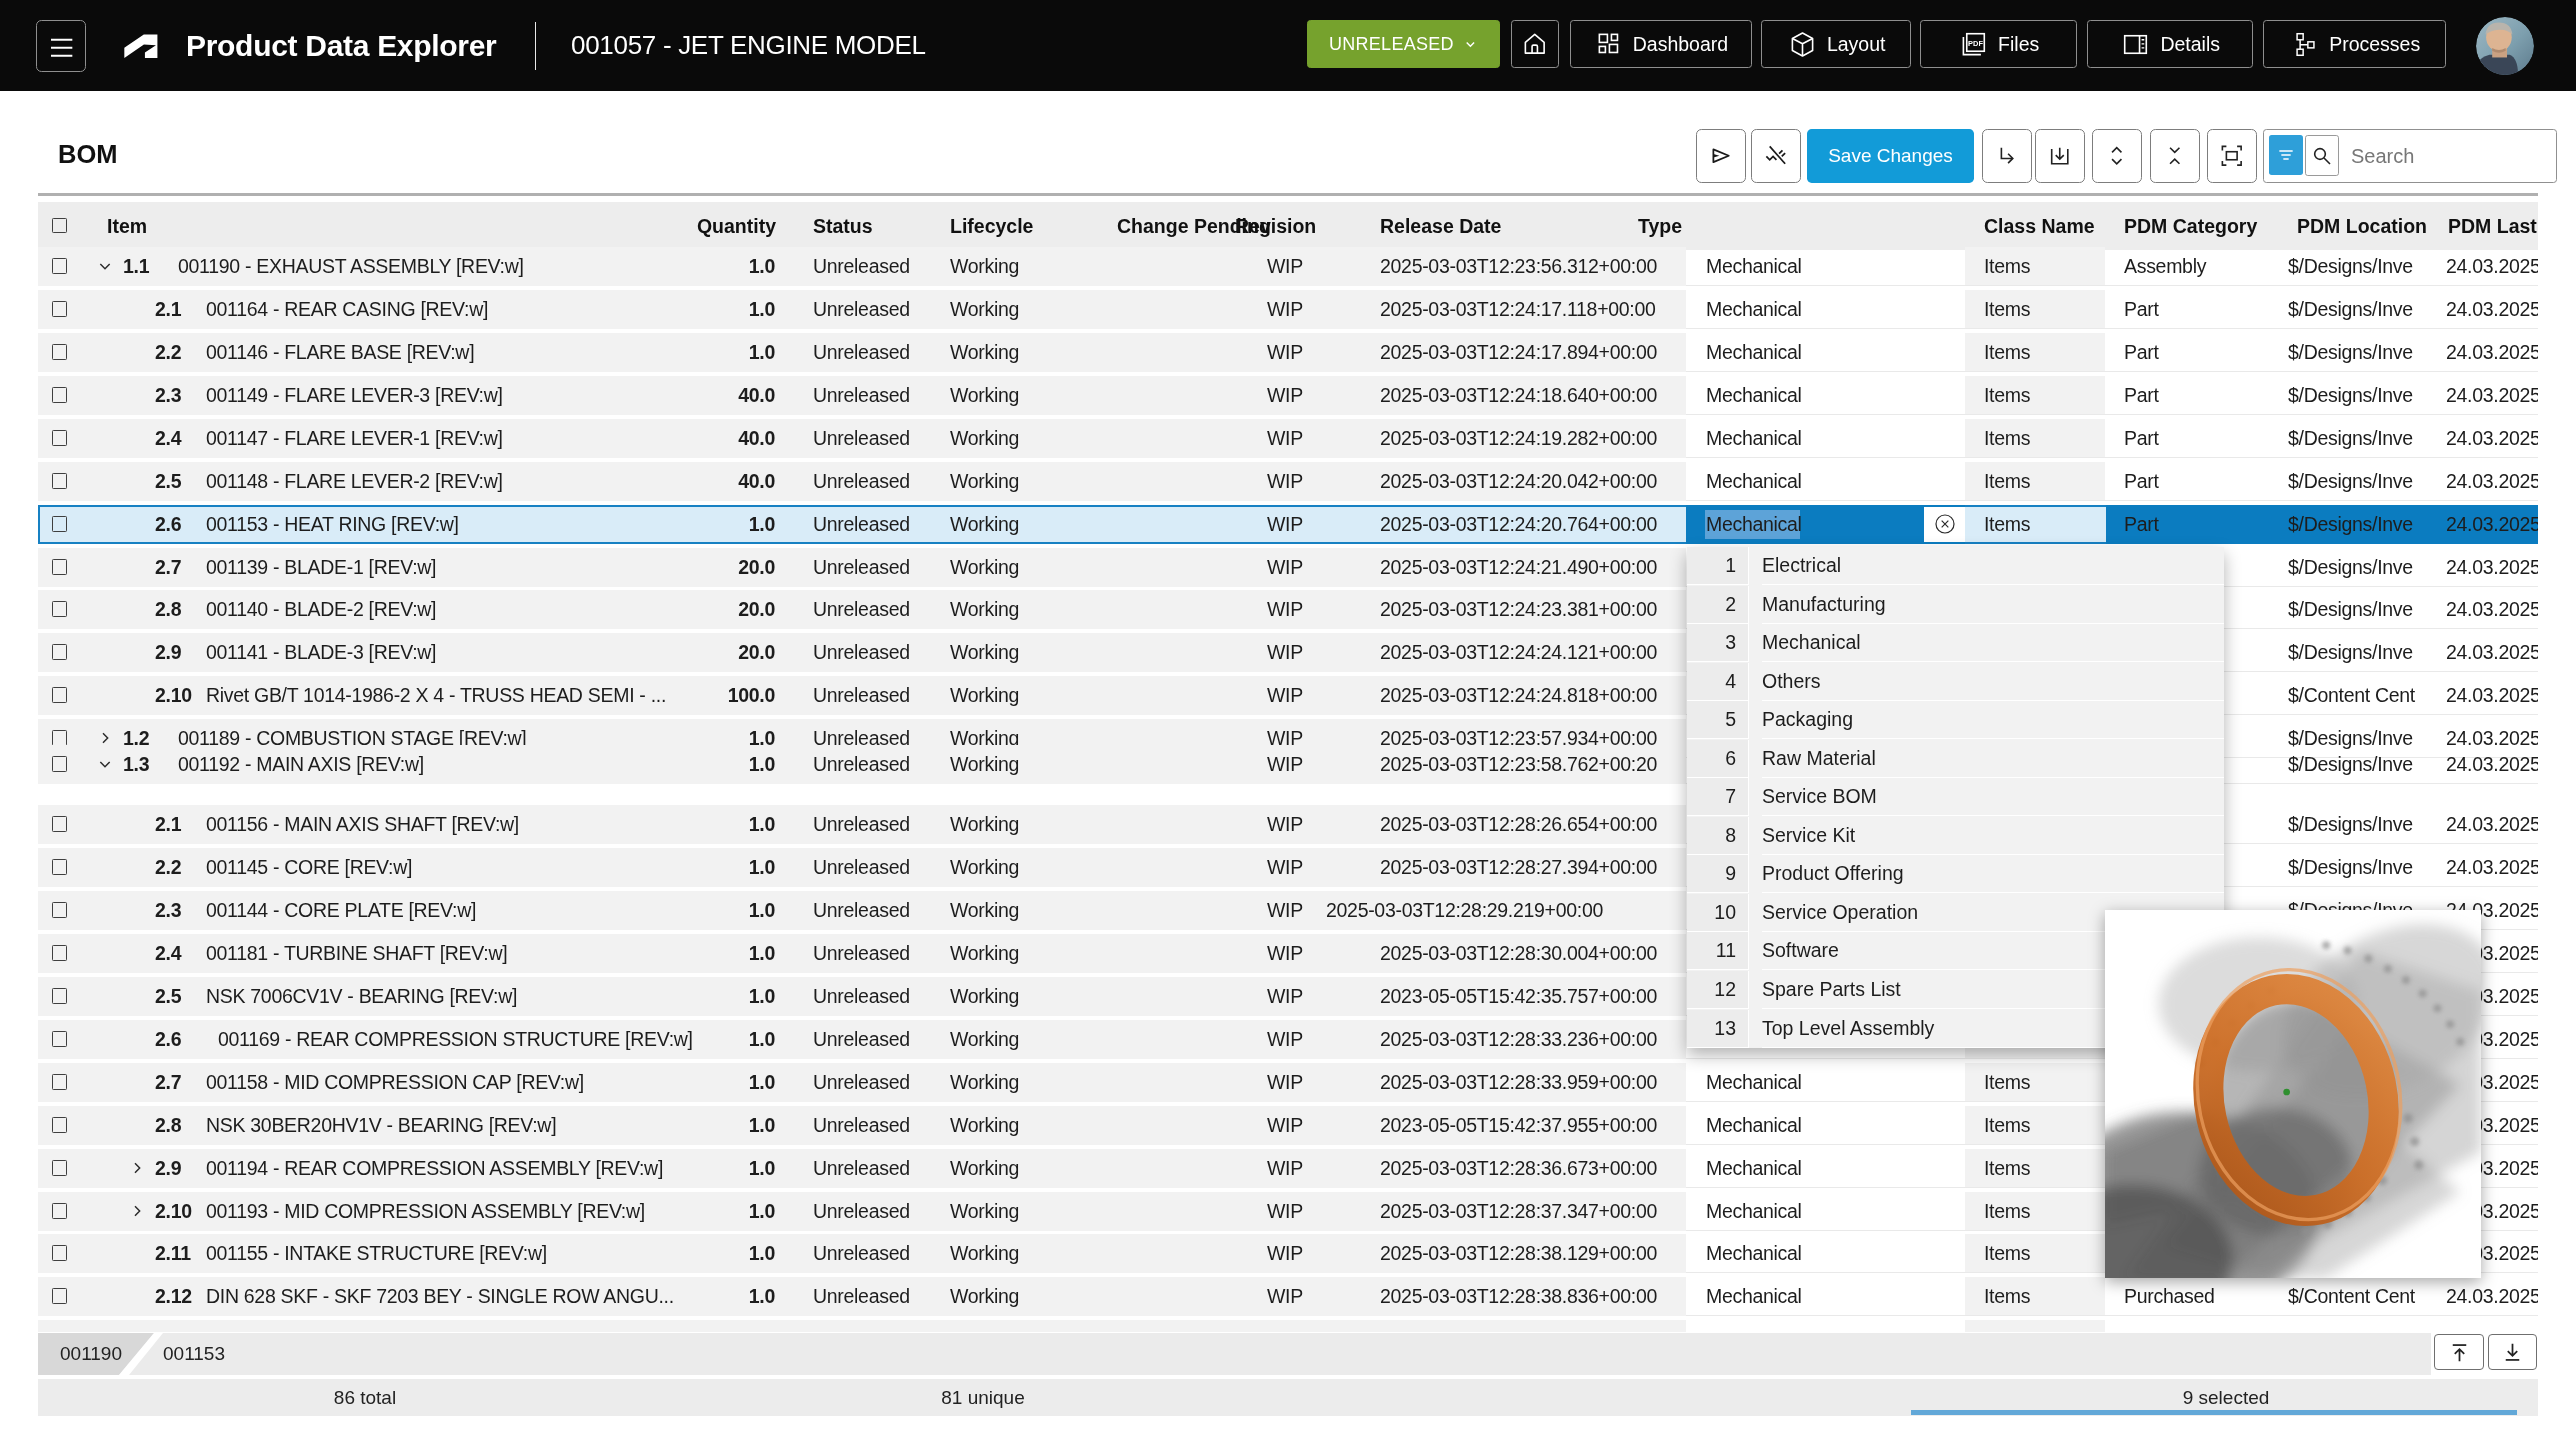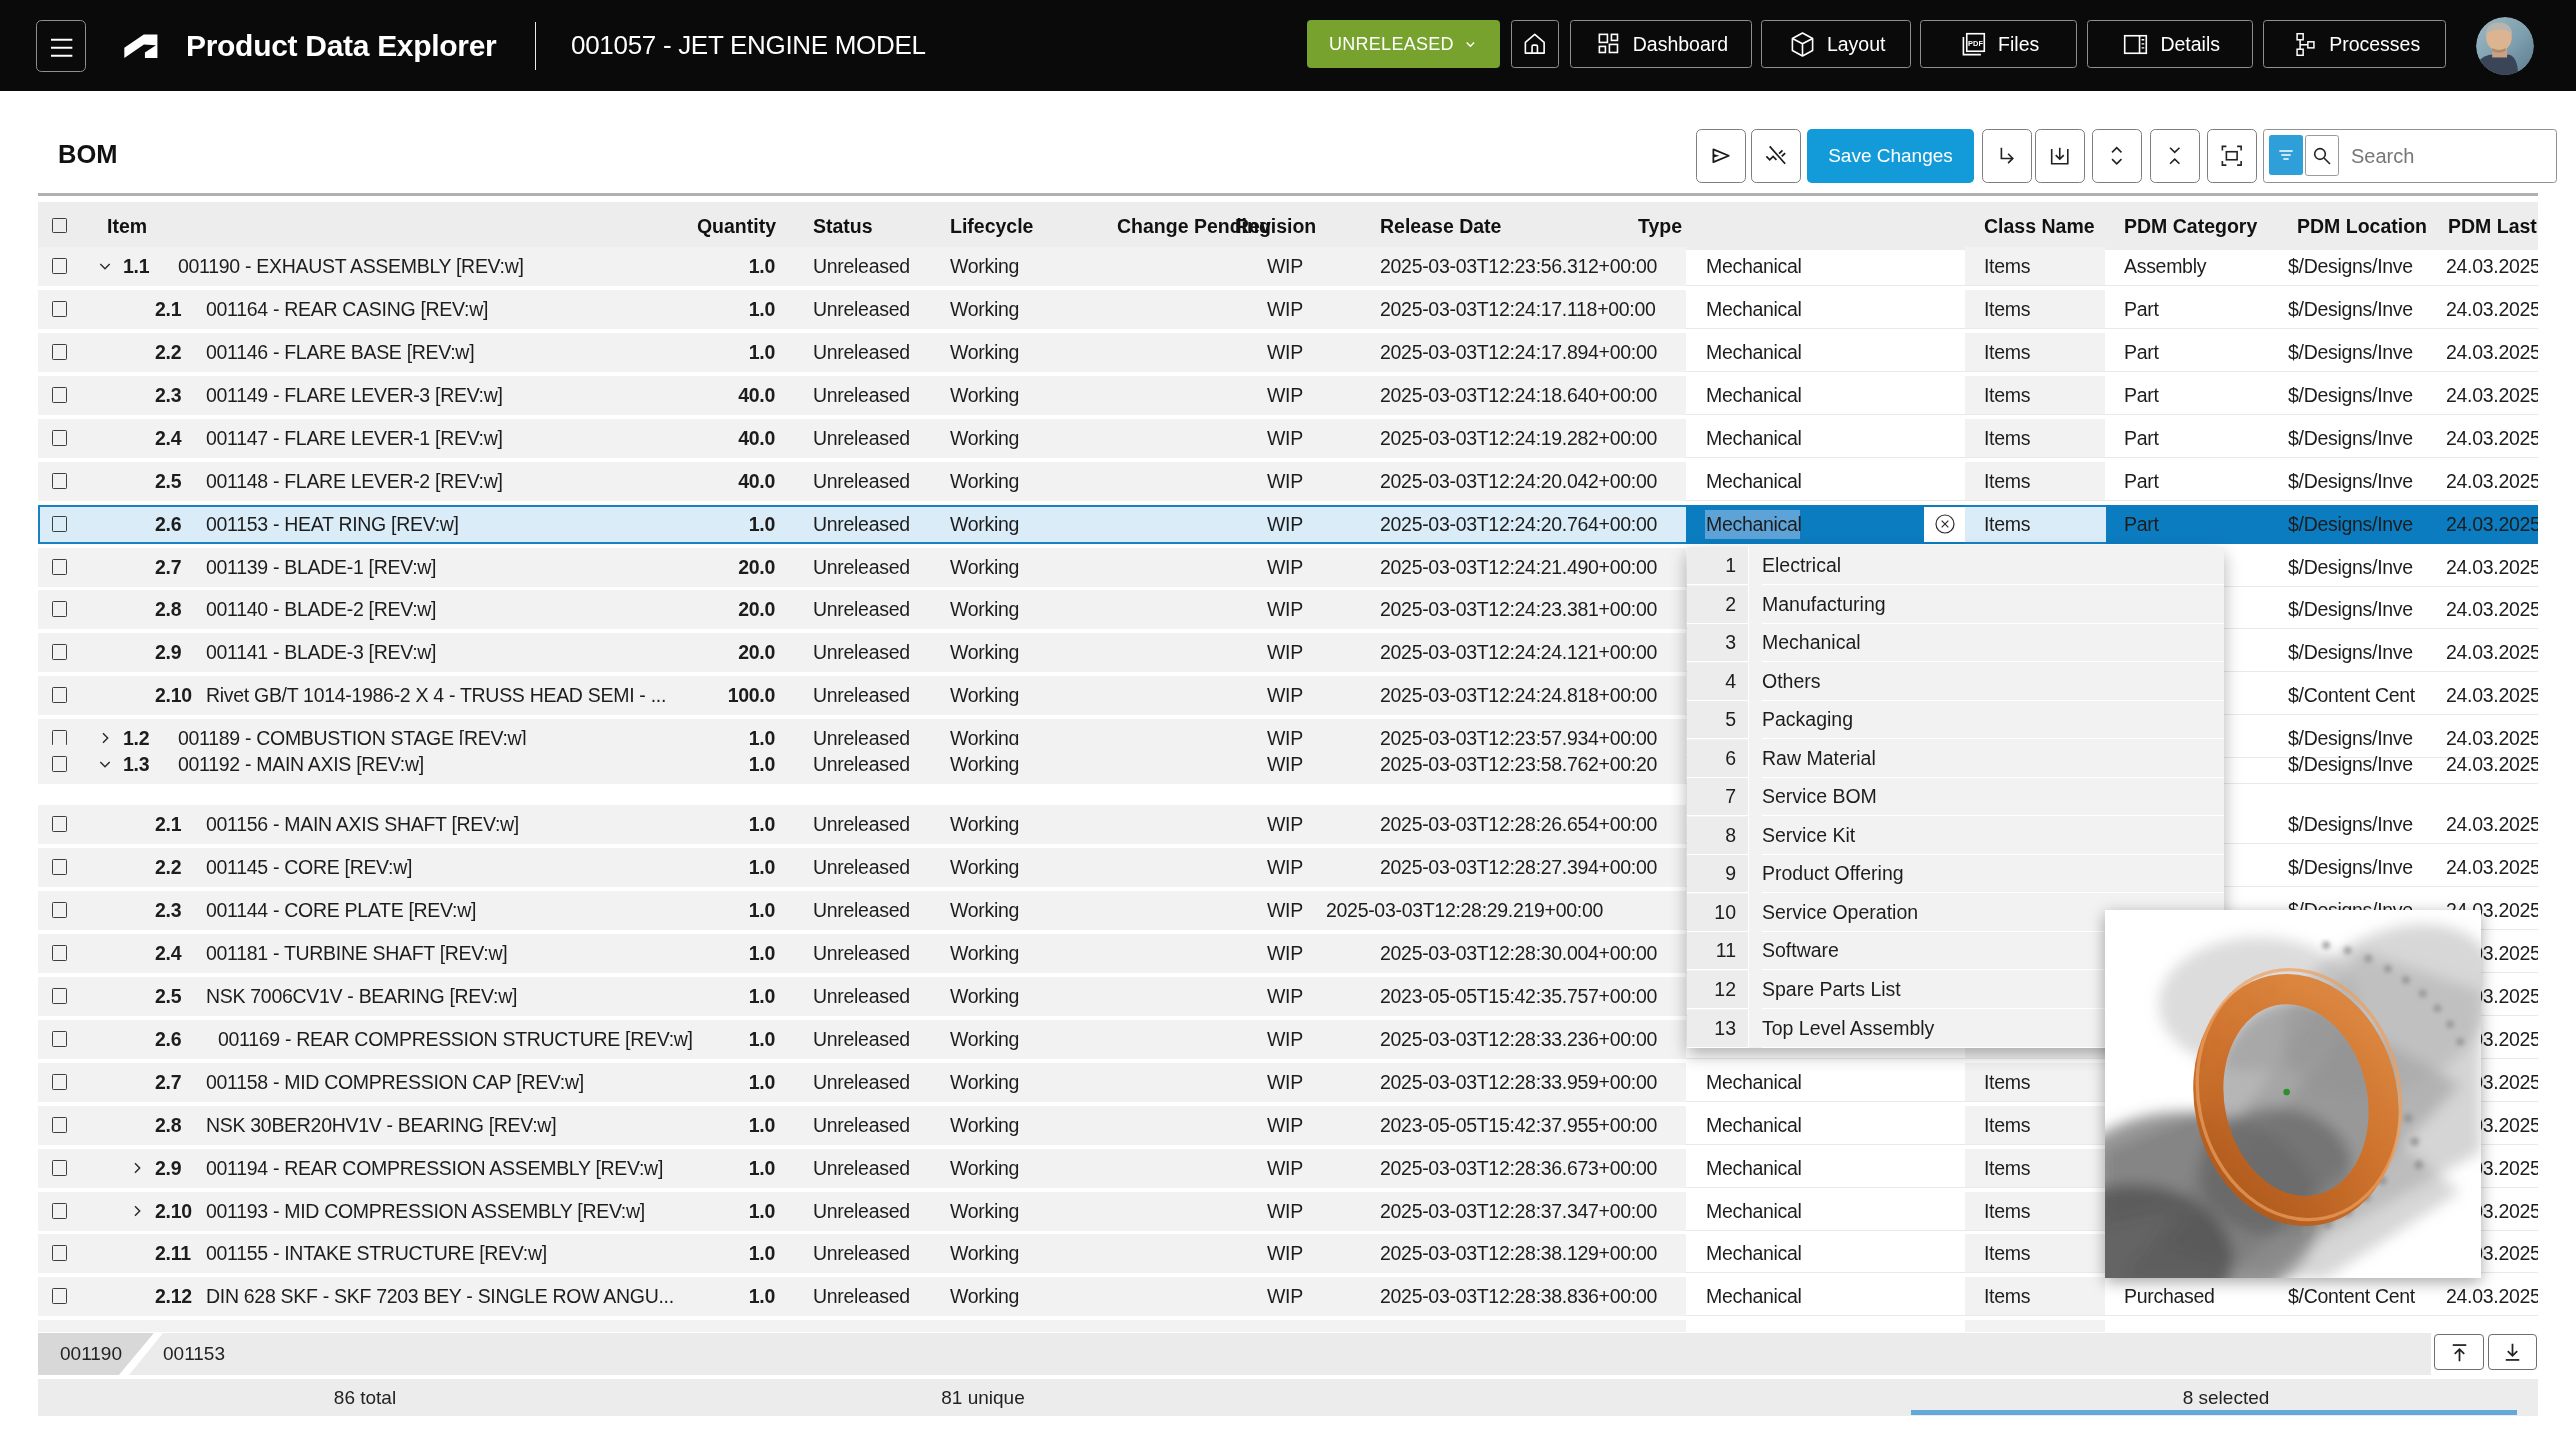--- a/index.html
+++ b/index.html
@@ -802,15 +802,15 @@
 <div style="position:absolute;left:2488px;top:1334px;width:47px;height:34px;border:1.3px solid #6f6f6f;border-radius:4px;background:#fff;display:flex;align-items:center;justify-content:center">
     <svg width="27" height="27" viewBox="0 0 40 40" fill="none" stroke="#222" stroke-width="2.6">
       <path d="M10 31 L30 31"></path>
       <path d="M20 7 L20 25 M13 18 L20 25 L27 18"></path>
     </svg>
   </div>
 
 <div style="position:absolute;left:38px;top:1379px;width:2500px;height:37px;background:#ececec"></div>
 <div style="position:absolute;left:231px;top:1379px;width:268px;height:37px;line-height:37px;font-size:19px;color:#222;text-align:center">86 total</div>
 <div style="position:absolute;left:849px;top:1379px;width:268px;height:37px;line-height:37px;font-size:19px;color:#222;text-align:center">81 unique</div>
-<div style="position:absolute;left:2092px;top:1379px;width:268px;height:37px;line-height:37px;font-size:19px;color:#222;text-align:center">8 selected</div>
+<div style="position:absolute;left:2092px;top:1379px;width:268px;height:37px;line-height:37px;font-size:19px;color:#222;text-align:center">9 selected</div>
 <div style="position:absolute;left:1911px;top:1410px;width:606px;height:5.4px;background:#62a8d8"></div>
 
 
 </body></html>

